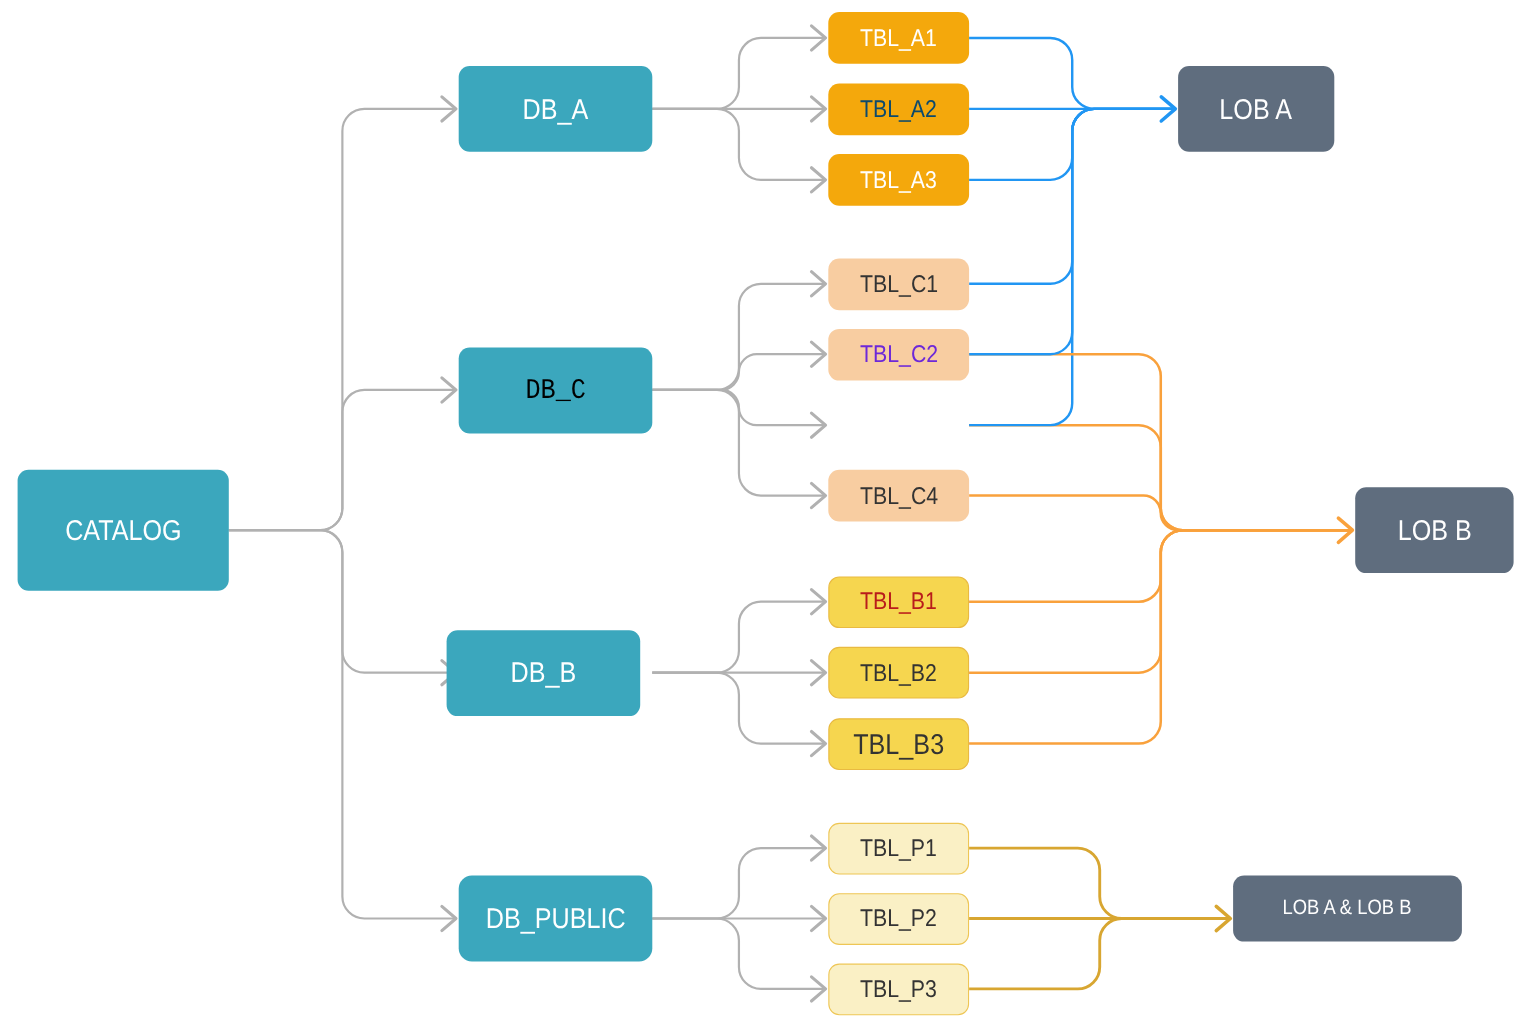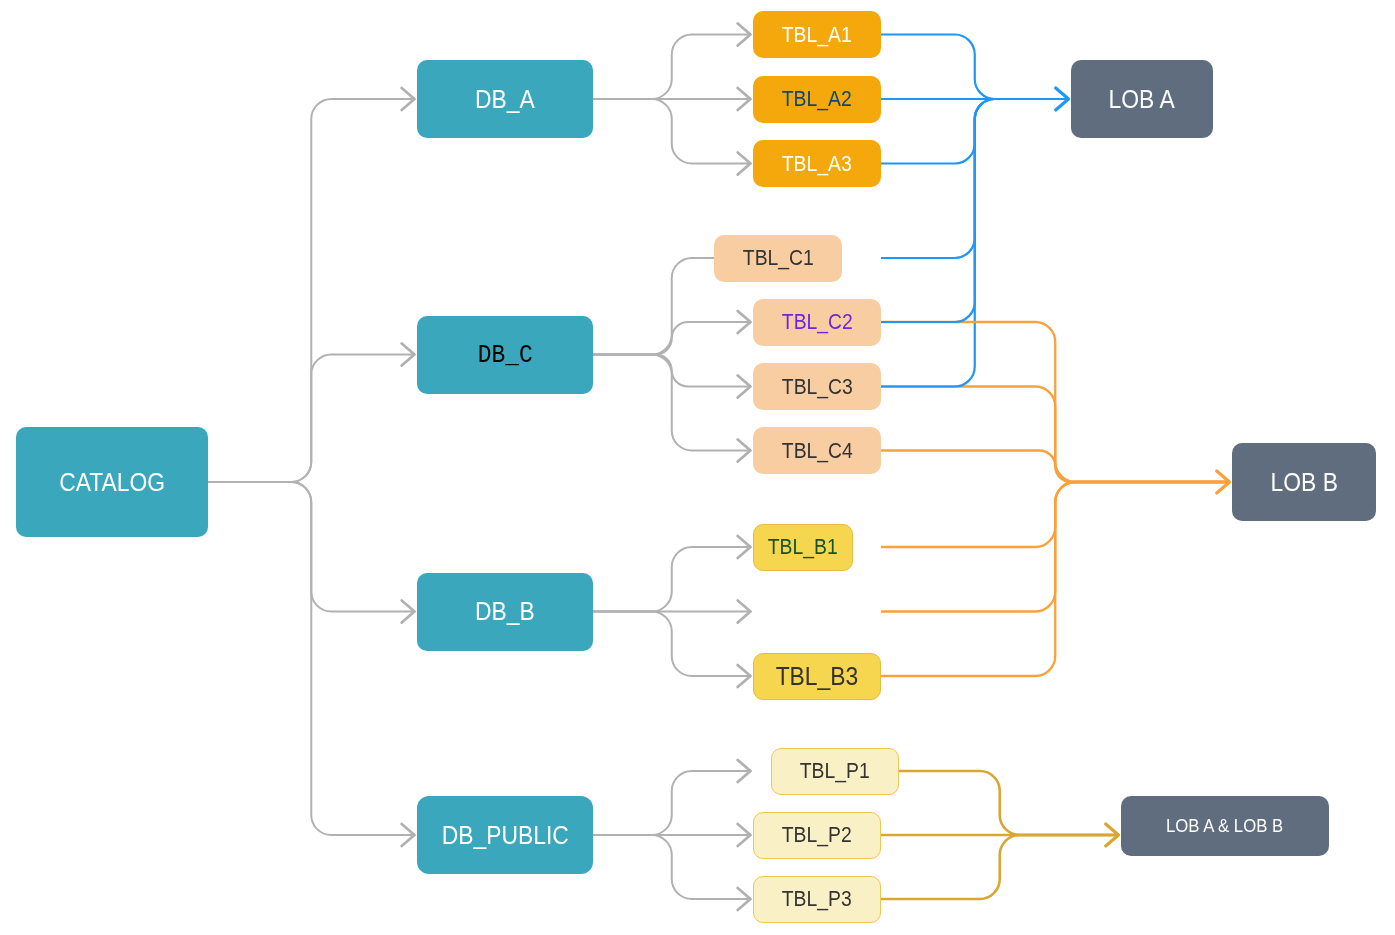--- a/index.html
+++ b/index.html
@@ -95,54 +95,54 @@
     </svg>
 <div class="node" style="left: 16px; top: 427px; width: 192px; height: 110px; background: rgb(59, 167, 189); color: rgb(255, 255, 255); font-size: 26px;">
       <span>CATALOG</span>
     </div>
     <div class="node" style="left: 417px; top: 60px; width: 176px; height: 78px; background: rgb(59, 167, 189); color: rgb(255, 255, 255); font-size: 26px; align-items: center;">
       <span>DB_A</span>
     </div>
     <div class="node" style="left: 417px; top: 315.5px; width: 176px; height: 78px; background: rgb(59, 167, 189); color: #000000; font-size: 26px; font-family: Liberation Mono, monospace;">
       <span>DB_C</span>
     </div>
-    <div class="node" style="left: 417px; top: 572.5px; width: 176px; height: 78px; background: rgb(59, 167, 189); color: rgb(255, 255, 255); font-size: 26px; align-items: center;">
+    <div class="node" style="left: 406px; top: 572.5px; width: 176px; height: 78px; background: rgb(59, 167, 189); color: rgb(255, 255, 255); font-size: 26px; align-items: center;">
       <span>DB_B</span>
     </div>
     <div class="node" style="left: 417px; top: 796px; width: 176px; height: 78px; background: rgb(59, 167, 189); color: rgb(255, 255, 255); font-size: 26px; border-radius: 12px;">
       <span>DB_PUBLIC</span>
     </div>
     <div class="node" style="left: 753px; top: 11px; width: 128px; height: 47px; background: rgb(244, 168, 12); color: rgb(255, 255, 255); font-size: 22px;">
       <span>TBL_A1</span>
     </div>
     <div class="node" style="left: 753px; top: 75.5px; width: 128px; height: 47px; background: rgb(244, 168, 12); color: #0c4a6e; font-size: 22px;">
       <span>TBL_A2</span>
     </div>
     <div class="node" style="left: 753px; top: 140px; width: 128px; height: 47px; background: rgb(244, 168, 12); color: rgb(255, 255, 255); font-size: 22px;">
       <span>TBL_A3</span>
     </div>
-    <div class="node" style="left: 714px; top: 234.5px; width: 128px; height: 47px; background: rgb(248, 205, 161); color: rgb(51, 51, 51); font-size: 22px;">
+    <div class="node" style="left: 753px; top: 234.5px; width: 128px; height: 47px; background: rgb(248, 205, 161); color: rgb(51, 51, 51); font-size: 22px;">
       <span>TBL_C1</span>
     </div>
     <div class="node" style="left: 753px; top: 298.5px; width: 128px; height: 47px; background: rgb(248, 205, 161); color: #6d28d9; font-size: 22px;">
       <span>TBL_C2</span>
     </div>
-    <div class="node" style="left: 753px; top: 363px; width: 128px; height: 47px; background: rgb(248, 205, 161); color: rgb(51, 51, 51); font-size: 22px;">
-      <span>TBL_C3</span>
-    </div>
     <div class="node" style="left: 753px; top: 427px; width: 128px; height: 47px; background: rgb(248, 205, 161); color: rgb(51, 51, 51); font-size: 22px;">
       <span>TBL_C4</span>
     </div>
-    <div class="node" style="left: 753px; top: 523.5px; width: 100px; height: 47px; background: rgb(246, 214, 79); color: #14532d; font-size: 22px; border: 1.5px solid rgb(233, 186, 65);">
+    <div class="node" style="left: 753px; top: 523.5px; width: 128px; height: 47px; background: rgb(246, 214, 79); color: #b91c1c; font-size: 22px; border: 1.5px solid rgb(233, 186, 65);">
       <span>TBL_B1</span>
+    </div>
+    <div class="node" style="left: 753px; top: 588px; width: 128px; height: 47px; background: rgb(246, 214, 79); color: rgb(51, 51, 51); font-size: 22px; border: 1.5px solid rgb(233, 186, 65);">
+      <span>TBL_B2</span>
     </div>
     <div class="node" style="left: 753px; top: 652.5px; width: 128px; height: 47px; background: rgb(246, 214, 79); color: rgb(51, 51, 51); font-size: 26px; border: 1.5px solid rgb(233, 186, 65);">
       <span>TBL_B3</span>
     </div>
-    <div class="node" style="left: 753px; top: 747.5px; width: 128px; height: 47px; background: rgb(250, 240, 197); color: rgb(51, 51, 51); font-size: 22px; border: 1.5px solid rgb(238, 198, 85); margin-left: 18px;">
+    <div class="node" style="left: 753px; top: 747.5px; width: 128px; height: 47px; background: rgb(250, 240, 197); color: rgb(51, 51, 51); font-size: 22px; border: 1.5px solid rgb(238, 198, 85);">
       <span>TBL_P1</span>
     </div>
     <div class="node" style="left: 753px; top: 811.5px; width: 128px; height: 47px; background: rgb(250, 240, 197); color: rgb(51, 51, 51); font-size: 22px; border: 1.5px solid rgb(238, 198, 85);">
       <span>TBL_P2</span>
     </div>
     <div class="node" style="left: 753px; top: 875.5px; width: 128px; height: 47px; background: rgb(250, 240, 197); color: rgb(51, 51, 51); font-size: 22px; border: 1.5px solid rgb(238, 198, 85);">
       <span>TBL_P3</span>
     </div>
     <div class="node" style="left: 1071px; top: 60px; width: 142px; height: 78px; background: rgb(95, 109, 126); color: rgb(255, 255, 255); font-size: 26px;">
       <span>LOB A</span>

